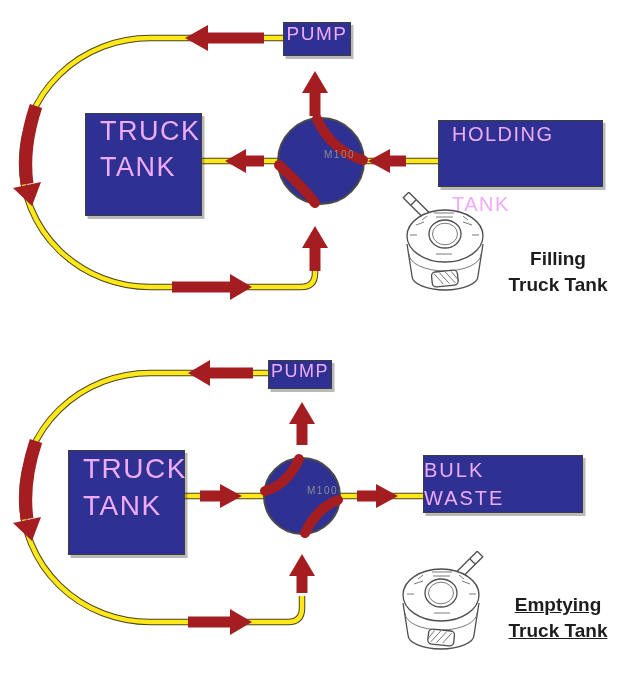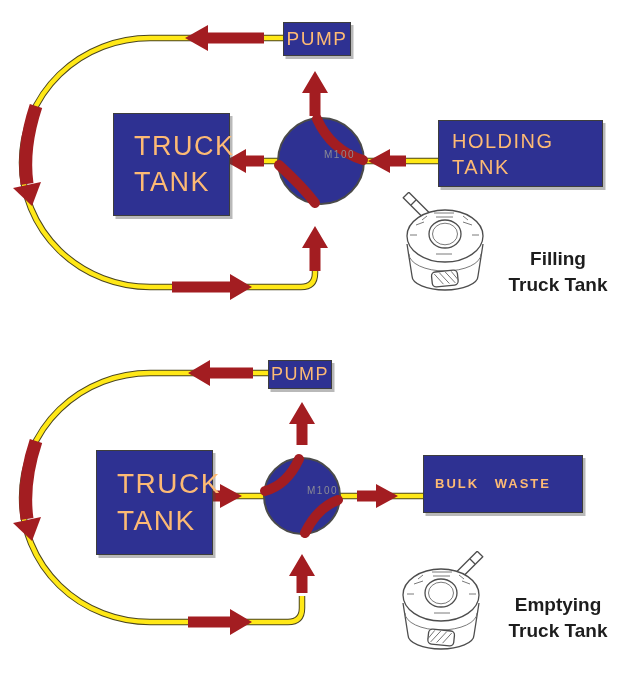--- a/index.html
+++ b/index.html
@@ -18,28 +18,28 @@
   }
   .layer{position:absolute;inset:0;}
   svg.pipes{position:absolute;left:0;top:0;width:632px;height:682px;}
   .pipe-under{fill:none;stroke:var(--pipe-outline);stroke-width:6.5;}
   .pipe{fill:none;stroke:var(--pipe-yellow);stroke-width:4.5;}
   .valve-body{fill:var(--box-blue);stroke:#4a4a4a;stroke-width:2;}
   .valve-channel{fill:none;stroke:var(--arrow-red);stroke-width:10;stroke-linecap:round;}
   .arrow{fill:var(--arrow-red);}
   .curve-arrow{fill:none;stroke:var(--arrow-red);stroke-width:13;}
   .tank-box{
-    position:absolute;background:var(--box-blue);color:#fdba74;
+    position:absolute;background:var(--box-blue);color:#f0abfc;
     border:1.5px solid #3d3d3d;box-shadow:2.5px 3px 0 rgba(70,70,70,.38);
-    box-sizing:border-box;display:flex;flex-direction:column;justify-content:center;
+    box-sizing:border-box;display:flex;flex-direction:column;
   }
   .pump-box{align-items:center;font-size:19px;letter-spacing:1.5px;}
-  .truck-box{padding-left:20px;font-size:27px;letter-spacing:1.5px;line-height:1.32;margin-left:28px;}
+  .truck-box{padding-left:14px;font-size:27px;letter-spacing:1.5px;line-height:1.32;}
   .holding-box{padding-left:13px;font-size:20px;letter-spacing:1.5px;line-height:1.3;}
-  .bulk-box{padding-left:11px;font-size:13px;letter-spacing:2px;word-spacing:10px;line-height:1.4;font-weight:bold;}
+  .bulk-box{font-size:20px;letter-spacing:2px;word-spacing:10px;line-height:1.4;}
   .m100-label{
     position:absolute;color:var(--m100-gray);font-size:10px;letter-spacing:1.5px;padding-left:25px;
   }
   .caption{
     position:absolute;color:var(--caption-black);font-weight:bold;font-size:19px;
     line-height:1.38;text-align:center;
   }
   svg.valve{position:absolute;}
   .vline{fill:none;stroke:var(--valve-line);stroke-width:1.3;stroke-linejoin:round;}
   .vthin{fill:none;stroke:#6b6b6b;stroke-width:0.9;}
@@ -75,21 +75,21 @@
       <polygon class="arrow" points="225,161 246,149 246,155.5 264,155.5 264,166.5 246,166.5 246,173"></polygon>
     </svg>
 
     <div class="tank-box pump-box" style="left:283px;top:22px;width:68px;height:34px;">
       <span>PUMP</span>
     </div>
     <div class="tank-box truck-box" style="left:85px;top:113px;width:117px;height:103px;">
       <span>TRUCK</span>
       <span>TANK</span>
     </div>
-    <div class="tank-box holding-box" style="left:438px;top:120px;width:165px;height:67px;">
+    <div class="tank-box holding-box" style="left:438px;top:120px;width:165px;height:67px;gap:44px;">
       <span>HOLDING</span>
       <span>TANK</span>
     </div>
 
     <div class="m100-label" style="left:299px;top:149px;">M100</div>
 
     <svg class="valve" style="left:400px;top:192px;" width="90" height="112" viewBox="0 0 90 112">
       <g>
         <polygon class="vfill" points="47.8,39.2 8.8,0.2 3.2,5.8 42.2,44.8"></polygon>
         <line class="vline" x1="16" y1="8" x2="11" y2="13"></line>
@@ -194,19 +194,19 @@
           <g class="vthin">
             <path d="M 35 81 l 8 11"></path>
               <path d="M 40 80 l 9 12"></path>
             <path d="M 46 80 l 9 12"></path>
               <path d="M 52 80 l 6 9"></path>
           </g>
         </g>
       </g>
     </svg>
 
-    <div class="caption" style="left:492px;top:592px;width:132px;">
+    <div class="caption" style="left:492px;top:592px;width:132px;text-decoration:underline;">
       <div>Emptying</div>
       <div>Truck Tank</div>
     </div>
   </section>
 
 </div>
 
 </body></html>

